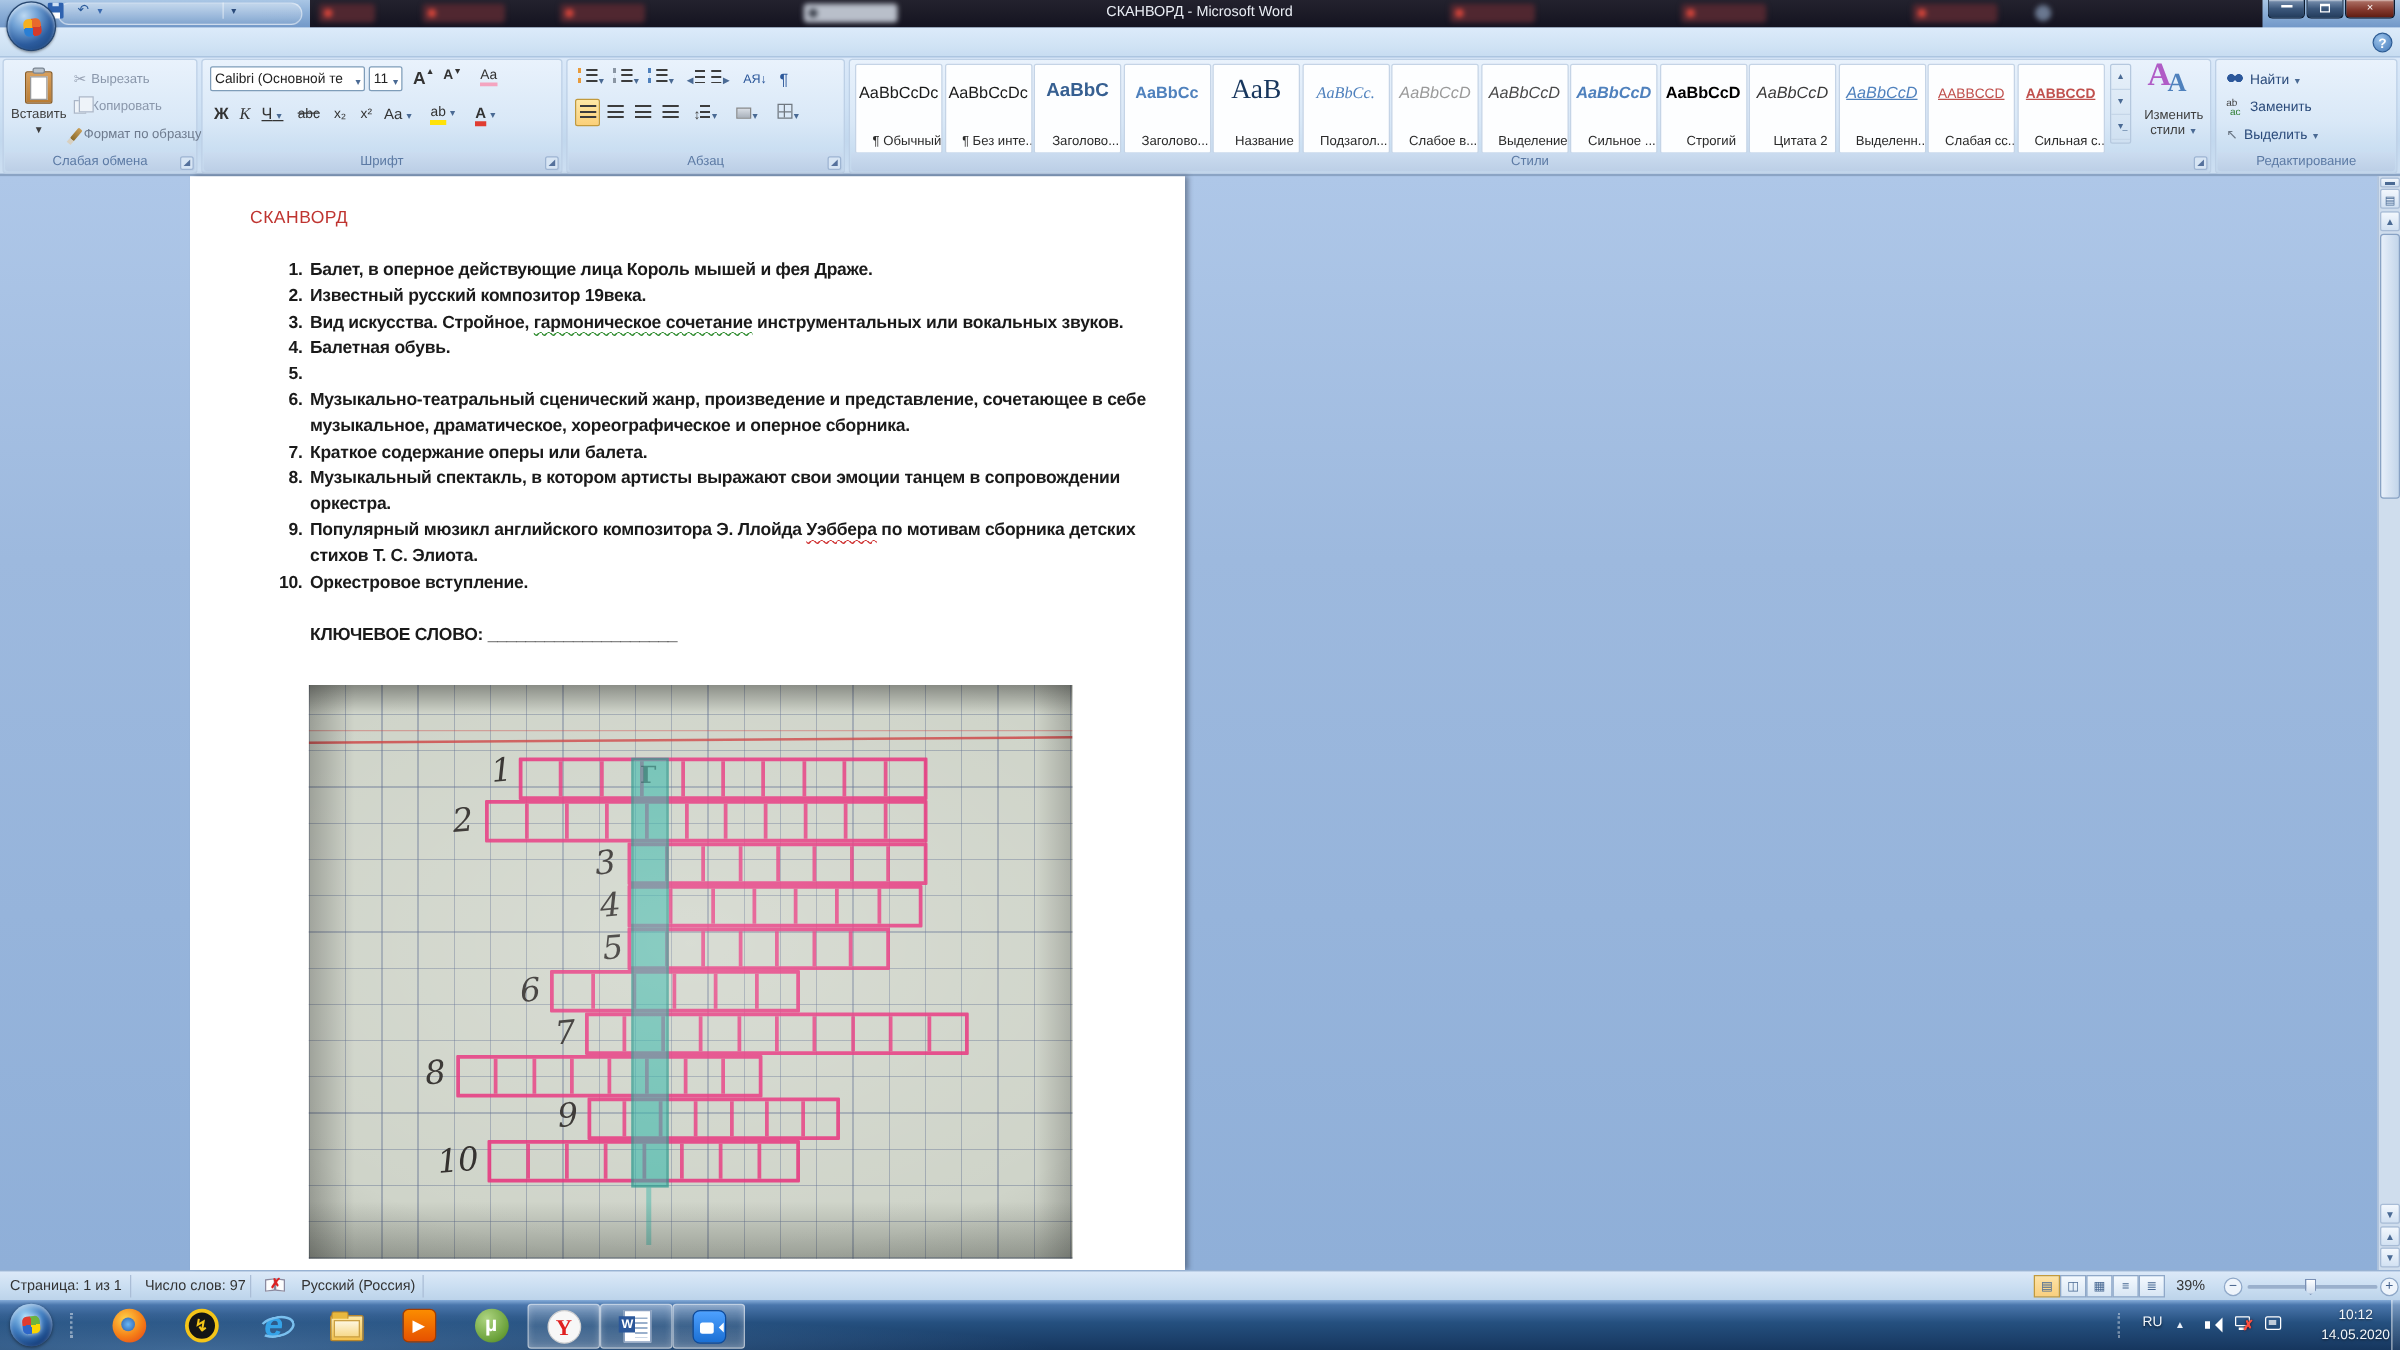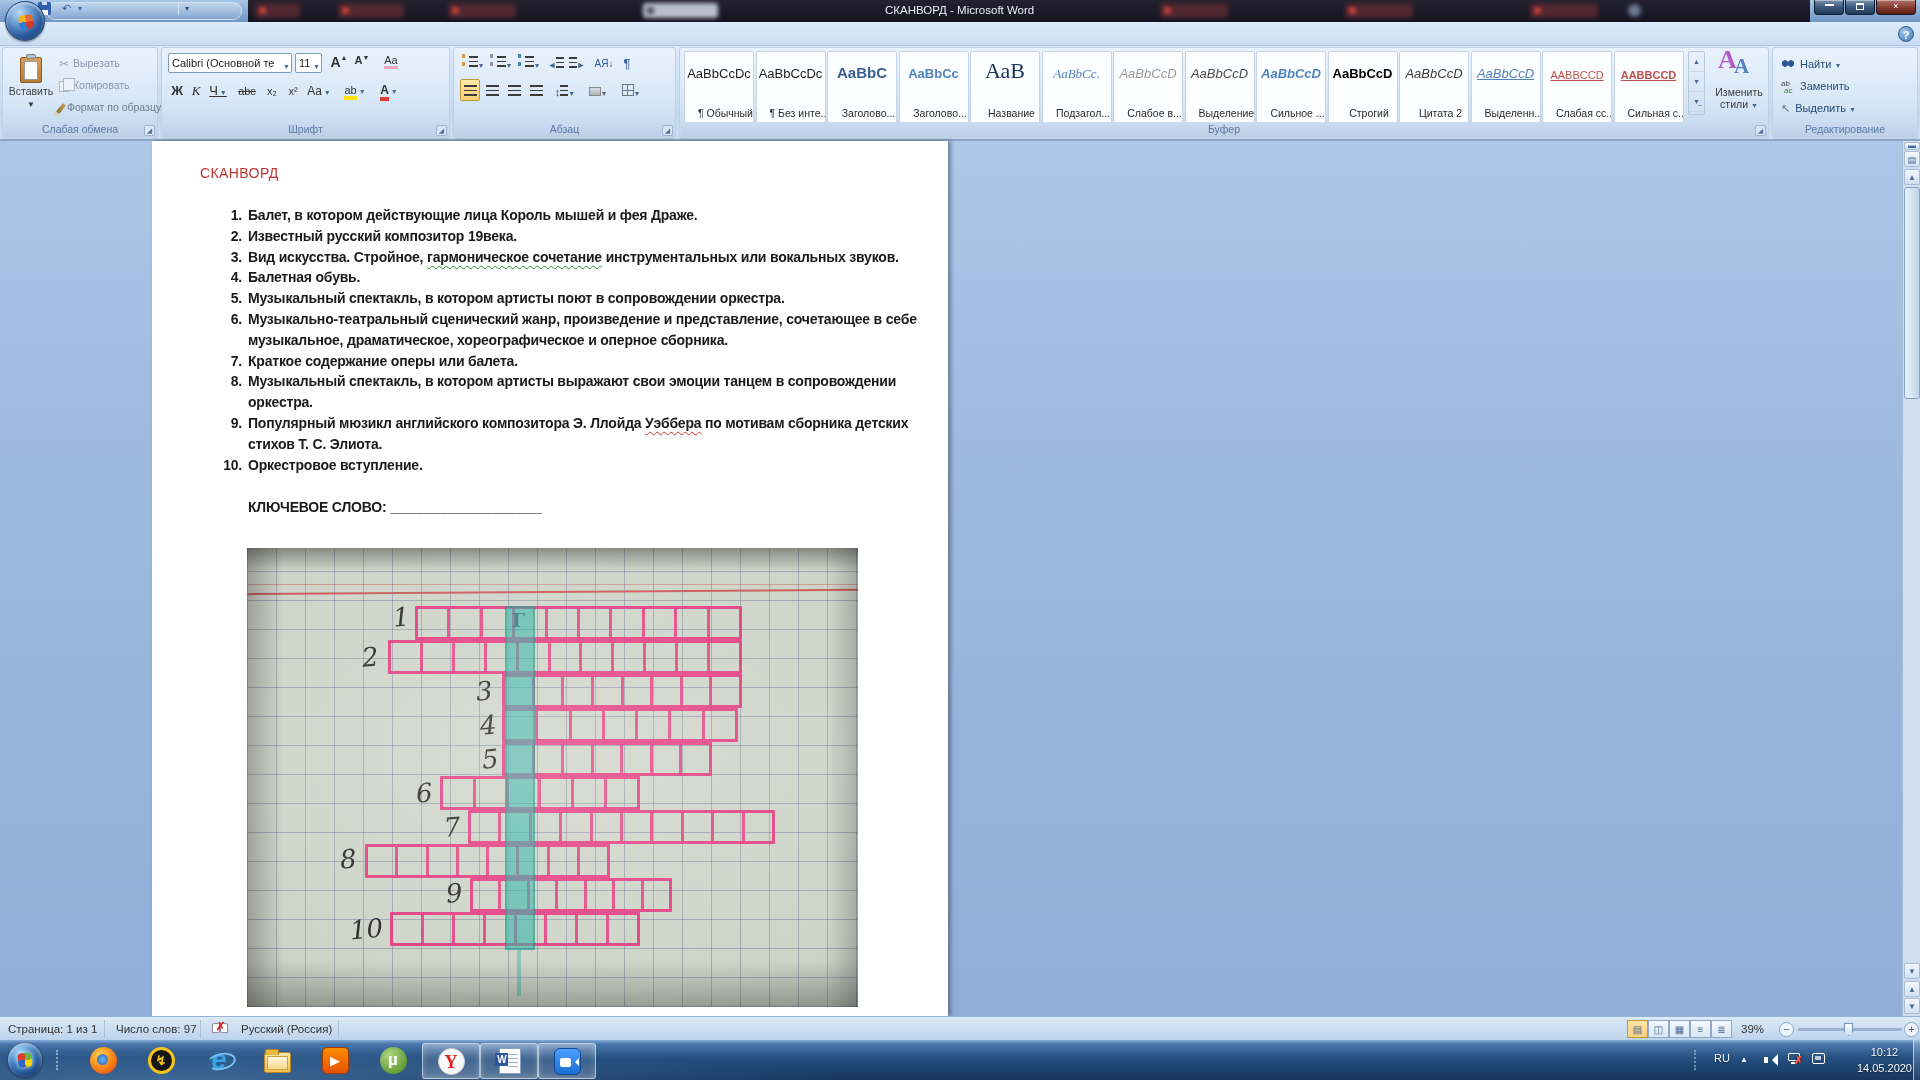--- a/index.html
+++ b/index.html
@@ -408,41 +408,41 @@
         <div>▼</div>
         <div>▼̲</div>
       </div>
       <div id="chg-styles">
         <div id="chg-ic">
             <span class="a1">A</span>
             <span class="a2">A</span>
           </div>
         <span>Изменить стили</span> <span class="dd7">▼</span>
       </div>
-      <div class="grp-label">Буфер</div>
+      <div class="grp-label">Стили</div>
       <div class="launcher">◢</div>
     </div>
 
     <div class="grp" id="grp-edit">
       <div class="editrow" style="top:6px"><span class="binoc"></span><span>Найти</span> <span class="dd7">▼</span></div>
       <div class="editrow" style="top:28px"><span class="repl"></span><span>Заменить</span></div>
       <div class="editrow" style="top:50px"><span class="curs">↖</span><span>Выделить</span> <span class="dd7">▼</span></div>
       <div class="grp-label">Редактирование</div>
     </div>
   </div>
 
   <div id="doc">
     <div id="page">
       <div id="doc-title">СКАНВОРД</div>
       <div id="doc-lines">
-          <div class="dline" style="top: 66px;"><span class="num">1.</span><span>Балет, в котором действующие лица  Король мышей и фея Драже.</span></div>
+          <div class="dline" style="top: 66px;"><span class="num">1.</span><span>Балет, в оперное действующие лица  Король мышей и фея Драже.</span></div>
           <div class="dline" style="top: 86.8px;"><span class="num">2.</span><span>Известный русский композитор 19века.</span></div>
           <div class="dline" style="top: 107.6px;"><span class="num">3.</span><span>Вид искусства.  Стройное, </span><span class="wavy-green">гармоническое сочетание</span><span> инструментальных или вокальных звуков.</span></div>
           <div class="dline" style="top: 128.4px;"><span class="num">4.</span><span>Балетная обувь.</span></div>
-          <div class="dline" style="top: 149.2px;"><span class="num">5.</span><span>Музыкальный спектакль, в котором артисты поют в сопровождении оркестра.</span></div>
+          <div class="dline" style="top: 149.2px;"><span class="num">5.</span></div>
           <div class="dline" style="top: 170px;"><span class="num">6.</span><span>Музыкально-театральный сценический жанр, произведение и представление, сочетающее в себе</span></div>
           <div class="dline" style="top: 190.8px;"><span>музыкальное, драматическое, хореографическое и оперное сборника.</span></div>
           <div class="dline" style="top: 211.6px;"><span class="num">7.</span><span>Краткое содержание оперы или балета.</span></div>
           <div class="dline" style="top: 232.4px;"><span class="num">8.</span><span>Музыкальный спектакль, в котором артисты выражают свои эмоции танцем в сопровождении</span></div>
           <div class="dline" style="top: 253.2px;"><span>оркестра.</span></div>
           <div class="dline" style="top: 274px;"><span class="num">9.</span><span>Популярный мюзикл английского композитора Э. Ллойда </span><span class="wavy-red">Уэббера</span><span> по мотивам сборника детских</span></div>
           <div class="dline" style="top: 294.8px;"><span>стихов Т. С. Элиота.</span></div>
           <div class="dline" style="top: 315.6px;"><span class="num">10.</span><span>Оркестровое вступление.</span></div>
         </div>
       <div id="keyword">КЛЮЧЕВОЕ СЛОВО: ____________________</div>

